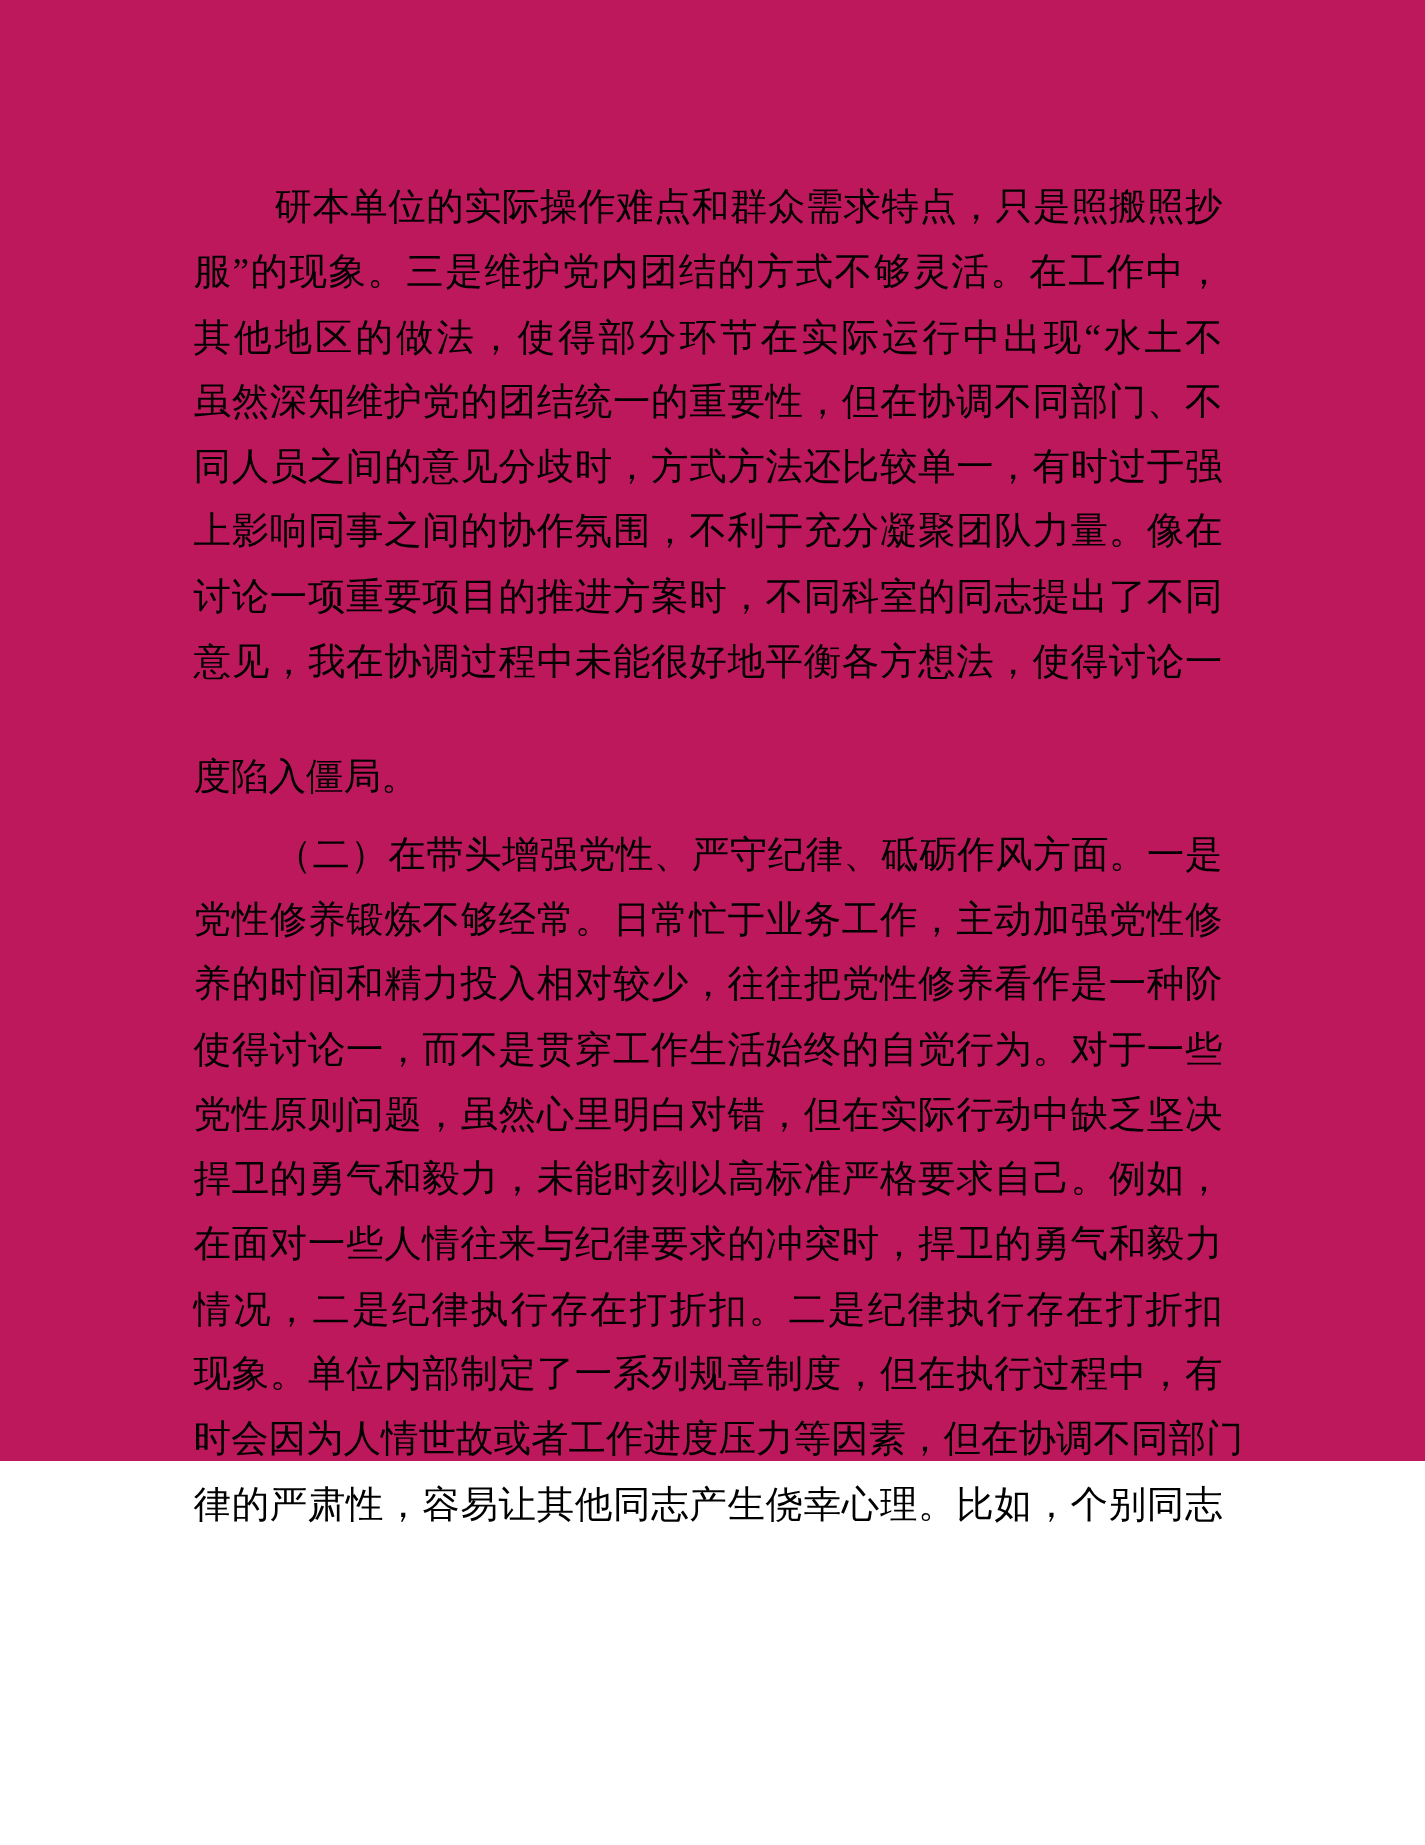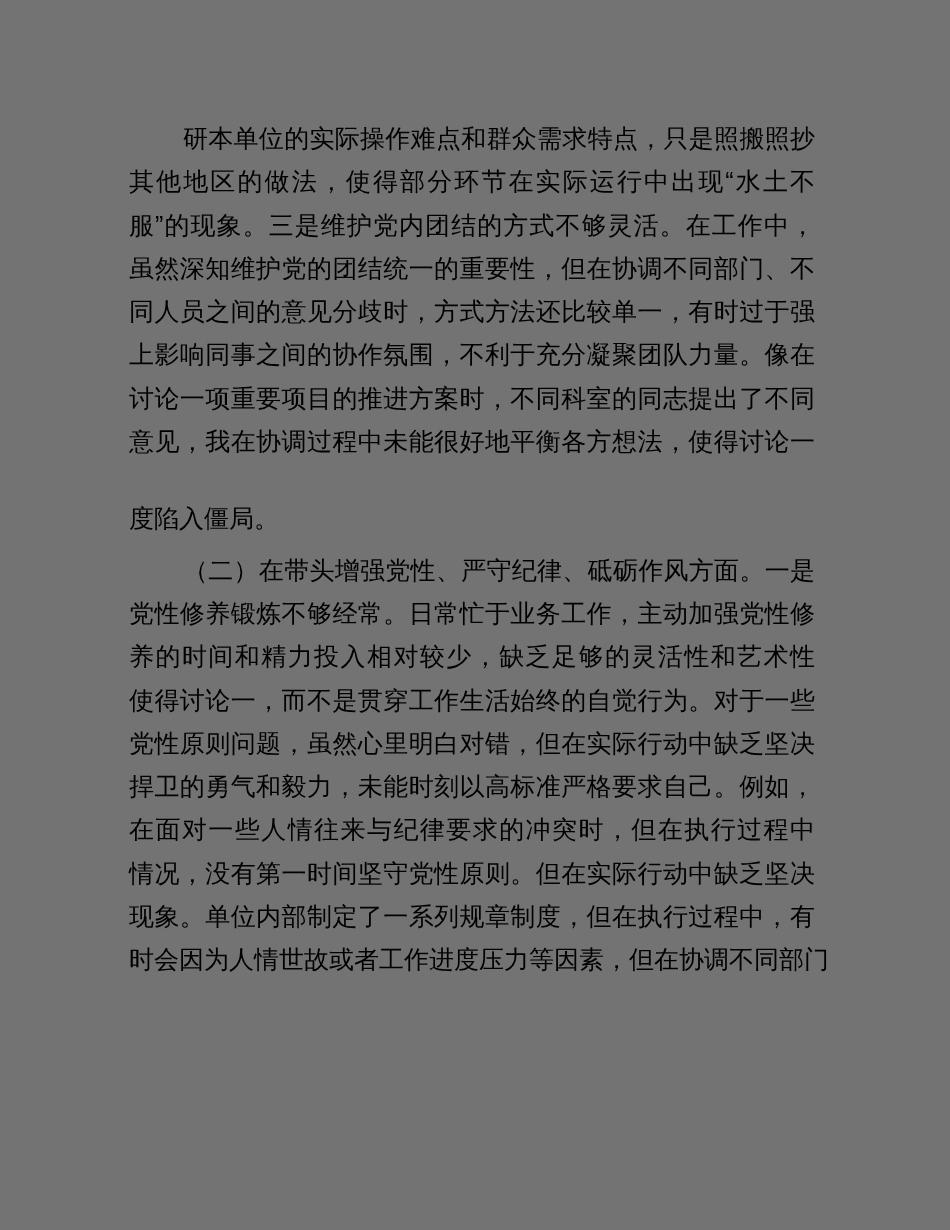--- a/index.html
+++ b/index.html
@@ -12,22 +12,23 @@
     background: #ffffff;
     font-family: "Liberation Sans", sans-serif;
     position: relative;
     overflow: hidden;
   }
   .page {
     position: absolute;
     left: 0;
     top: 0;
     width: 950px;
-    height: 1230px;
-    background: #737373;
+    height: 974px;
+    background: #be185d;
+    font-family: Liberation Serif, serif;
   }
   .text-block {
     position: absolute;
     left: 129px;
     top: 117px;
     width: 686px;
     color: #000000;
     font-size: 25px;
     line-height: 43.3px;
     font-weight: 500;
@@ -50,35 +51,36 @@
     margin-top: 34px;
   }
 </style>
 </head>
 <body>
 
 <div class="page">
   <div class="text-block" id="paragraphs-container">
       <div class="paragraph">
         <div class="line indent">研本单位的实际操作难点和群众需求特点，只是照搬照抄</div>
+        <div class="line">服”的现象。三是维护党内团结的方式不够灵活。在工作中，</div>
         <div class="line">其他地区的做法，使得部分环节在实际运行中出现“水土不</div>
-        <div class="line">服”的现象。三是维护党内团结的方式不够灵活。在工作中，</div>
         <div class="line">虽然深知维护党的团结统一的重要性，但在协调不同部门、不</div>
         <div class="line">同人员之间的意见分歧时，方式方法还比较单一，有时过于强</div>
         <div class="line">上影响同事之间的协作氛围，不利于充分凝聚团队力量。像在</div>
         <div class="line">讨论一项重要项目的推进方案时，不同科室的同志提出了不同</div>
         <div class="line">意见，我在协调过程中未能很好地平衡各方想法，使得讨论一</div>
         <div class="line flush-left">度陷入僵局。</div>
       </div>
       <div class="paragraph">
         <div class="line indent">（二）在带头增强党性、严守纪律、砥砺作风方面。一是</div>
         <div class="line">党性修养锻炼不够经常。日常忙于业务工作，主动加强党性修</div>
-        <div class="line">养的时间和精力投入相对较少，缺乏足够的灵活性和艺术性</div>
+        <div class="line">养的时间和精力投入相对较少，往往把党性修养看作是一种阶</div>
         <div class="line">使得讨论一，而不是贯穿工作生活始终的自觉行为。对于一些</div>
         <div class="line">党性原则问题，虽然心里明白对错，但在实际行动中缺乏坚决</div>
         <div class="line">捍卫的勇气和毅力，未能时刻以高标准严格要求自己。例如，</div>
-        <div class="line">在面对一些人情往来与纪律要求的冲突时，但在执行过程中</div>
-        <div class="line">情况，没有第一时间坚守党性原则。但在实际行动中缺乏坚决</div>
+        <div class="line">在面对一些人情往来与纪律要求的冲突时，捍卫的勇气和毅力</div>
+        <div class="line">情况，二是纪律执行存在打折扣。二是纪律执行存在打折扣</div>
         <div class="line">现象。单位内部制定了一系列规章制度，但在执行过程中，有</div>
         <div class="line">时会因为人情世故或者工作进度压力等因素，但在协调不同部门</div>
+        <div class="line">律的严肃性，容易让其他同志产生侥幸心理。比如，个别同志</div>
       </div>
     </div>
 </div>
 
 </body></html>

